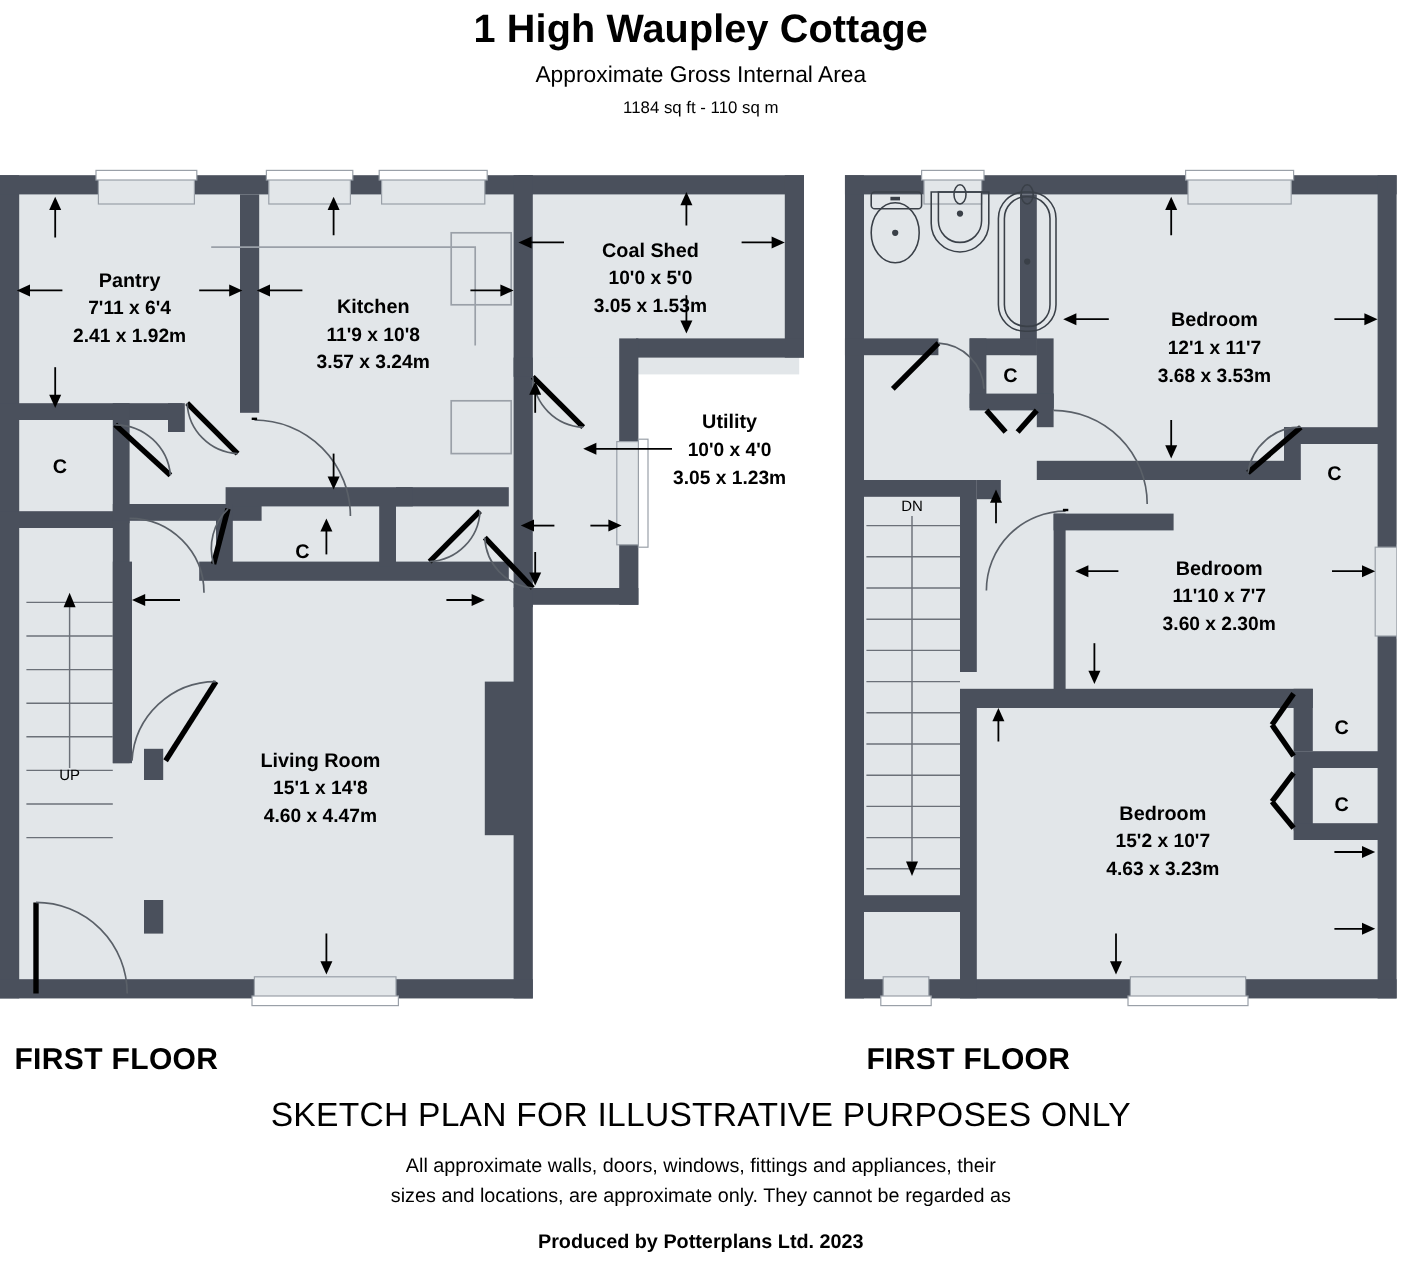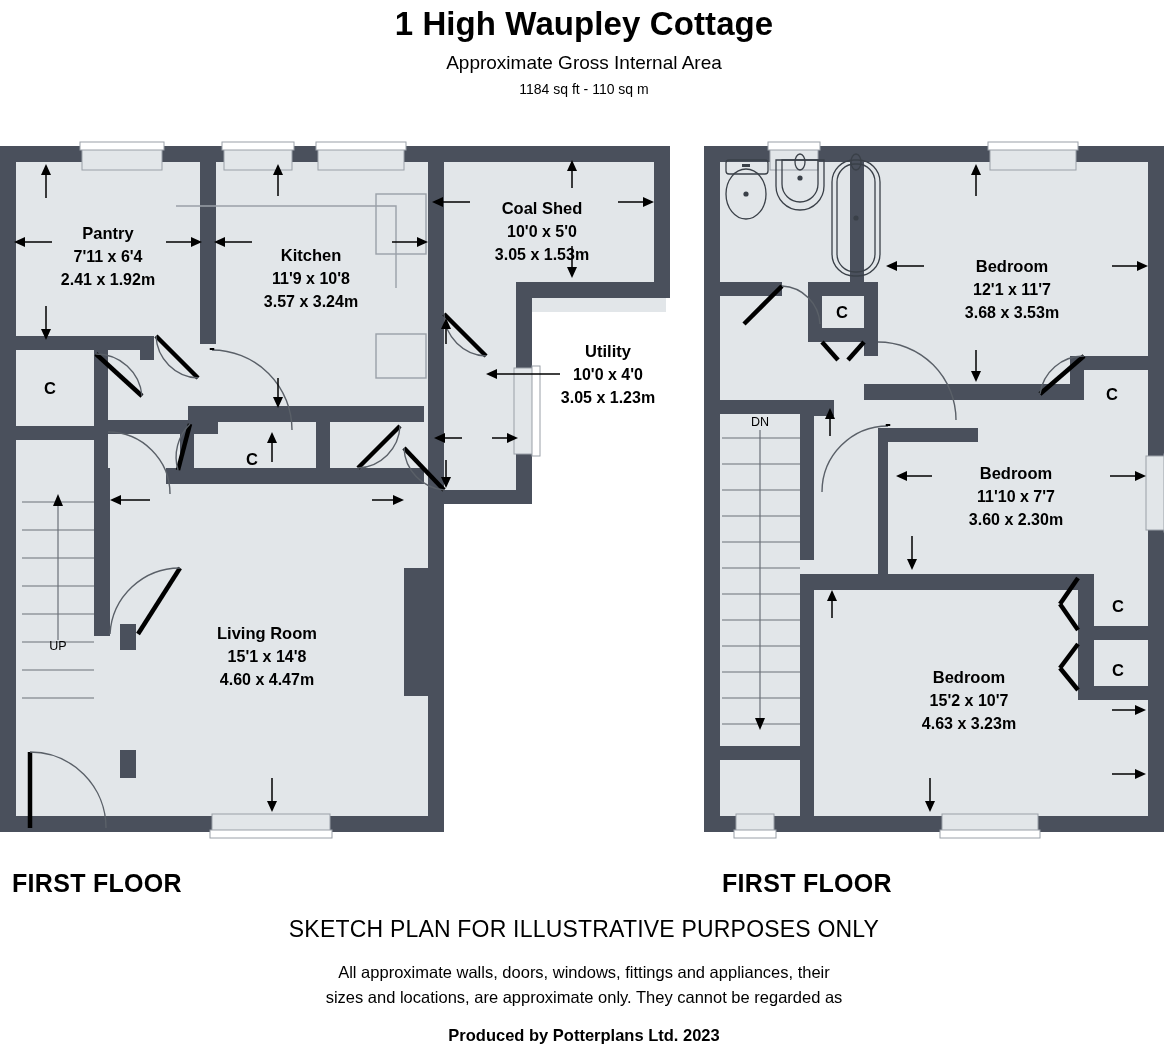--- a/index.html
+++ b/index.html
@@ -30,21 +30,21 @@
   
   .floor-caption{
     position:absolute;font-size:25px;font-weight:bold;
     letter-spacing:.3px;
   }
   #cap-ground{left:12px;top:869px;}
   #cap-first{left:722px;top:869px;}
 
   
   .footer{position:absolute;left:0;top:912px;width:1168px;text-align:center;}
-  .foot-note{font-size:23px;line-height:34px;letter-spacing:.2px;}
+  .foot-note{font-size:28px;line-height:34px;letter-spacing:.2px;}
   .foot-disc{font-size:16.5px;line-height:25px;margin-top:14px;}
   .foot-prod{font-size:16.5px;font-weight:bold;margin-top:16px;}
 
   
   .wall{fill:#4a505c;}
   .room{fill:#e2e6e9;}
   .win-glass{fill:#e2e6e9;stroke:#9aa0a8;stroke-width:1;}
   .win-sill{fill:#ffffff;stroke:#9aa0a8;stroke-width:1;}
   .door-swing{fill:none;stroke:#5a6068;stroke-width:1.4;}
   .door-leaf{fill:none;stroke:#000;stroke-width:4.5;stroke-linecap:butt;}

